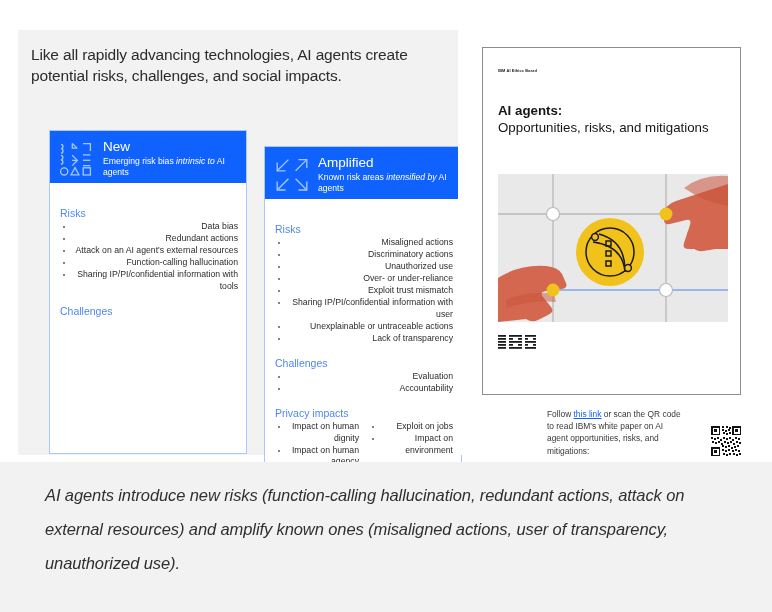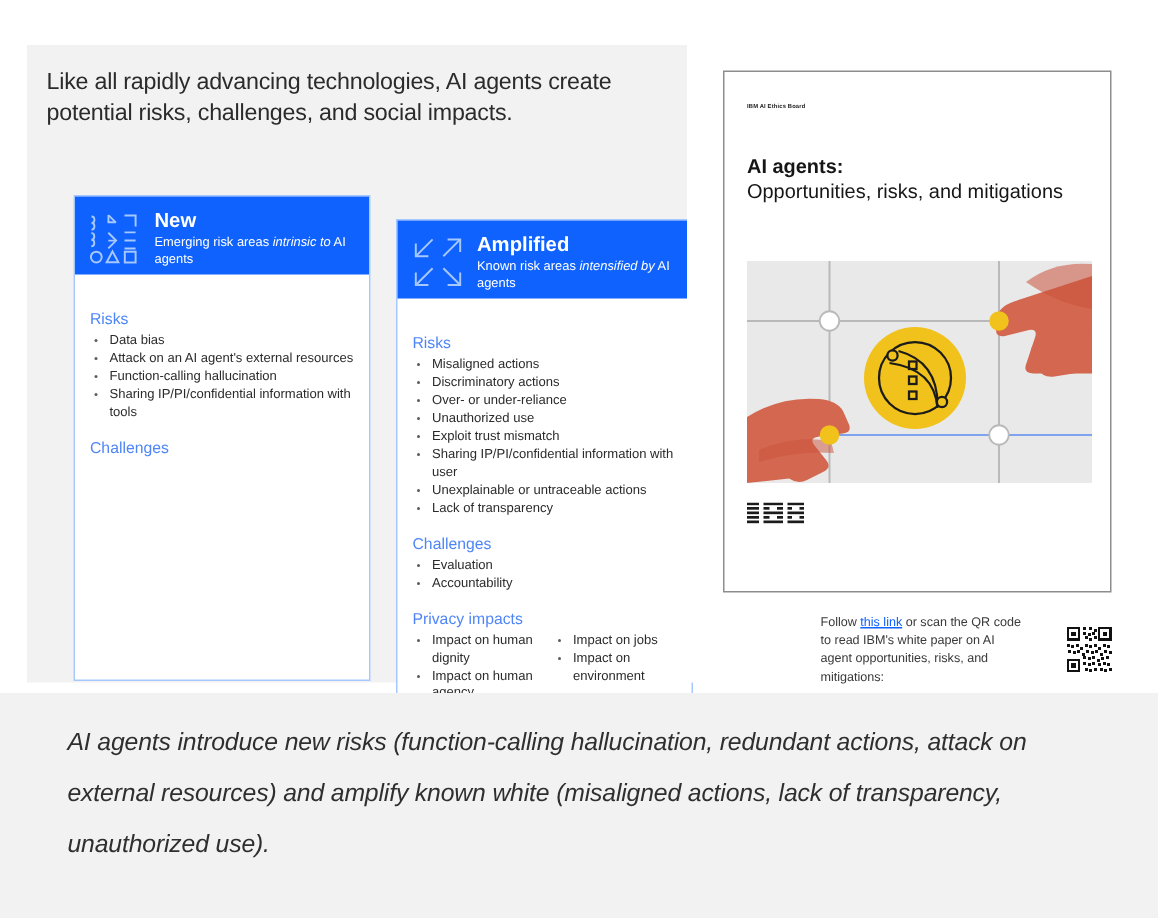--- a/index.html
+++ b/index.html
@@ -47,21 +47,21 @@
     display:flex;
     align-items:flex-start;
     padding:9px 8px 10px 9px;
     box-sizing:border-box;
     height:52px;
   }
   .card-head .ic{flex:0 0 auto;margin-right:8px;margin-top:1px;}
   .card-head .ht{flex:1 1 auto;min-width:0;}
   .card-title{
     color:#ffffff;font-size:13.5px;line-height:1.05;margin:0 0 2px 0;
-    font-weight:700;
+    font-weight:400;
   }
   .card-sub{
     color:#ffffff;font-size:8.6px;line-height:1.26;margin:0;
   }
   .card-sub i{font-style:italic;}
 
   .card-body{padding:24px 8px 6px 10px;box-sizing:border-box;}
   .sec-title{
     color:#4f86f7;font-size:10.5px;margin:0 0 2px 0;font-weight:400;
   }
@@ -69,21 +69,21 @@
   ul.bl{list-style:none;margin:0;padding:0;}
   ul.bl li{
     position:relative;padding-left:13px;margin:0 0 0.5px 0;
     font-size:8.7px;line-height:1.33;color:#2b2b2b;
   }
   ul.bl li:before{
     content:"";position:absolute;left:3px;top:5px;
     width:2px;height:2px;background:#5b5b5b;border-radius:50%;
   }
   .cols{display:flex;gap:10px;}
-  .cols > ul{flex:1 1 0;min-width:0;}
+  .cols > ul{flex:1 1 0;min-width:0;text-align:right;}
   .cols > ul li{font-size:8.7px;}
 
   .footnote{
     position:absolute;left:33px;top:440px;
     font-size:6.4px;color:#4a4a4a;letter-spacing:0.05px;
   }
 
   
   .doc{
     position:absolute;left:24px;top:17px;width:259px;height:348px;
@@ -103,21 +103,21 @@
     position:absolute;left:15px;top:126px;width:230px;height:148px;
     background:#e9e9e9;overflow:hidden;
   }
   .ibm-logo{
     position:absolute;left:15px;top:287px;
     width:38px;height:15px;
   }
 
   .qr-block{
     position:absolute;left:89px;top:378px;width:195px;
-    display:flex;gap:26px;align-items:center;
+    display:flex;gap:26px;align-items:flex-end;
   }
   .qr-text{
     flex:1 1 auto;font-size:8.4px;line-height:1.45;color:#393939;
   }
   .qr-text a{color:#0f62fe;text-decoration:underline;}
   .qr-img{flex:0 0 auto;width:32px;height:32px;margin-top:1px;}
 
   
   .caption{
     position:absolute;left:0;top:462px;width:772px;height:150px;
@@ -156,29 +156,30 @@
                   <path d="M24 19.3h7.4"></path>
                   <path d="M24 24.7h7.4"></path>
                 <circle cx="5.2" cy="30.4" r="3.6"></circle>
                 <path d="M16 26.6l3.9 7.2h-7.8z"></path>
                 <rect x="24.2" y="26.8" width="7.2" height="7.2"></rect>
               </g>
             </svg>
           </span>
           <span class="ht">
             <div class="card-title">New</div>
-            <div class="card-sub"><span>Emerging risk areas </span><i>intrinsic to</i><span> AI agents</span></div>
+            <div class="card-sub"><span>Emerging risk bias </span><i>intrinsic to</i><span> AI agents</span></div>
           </span>
         </div>
         <div class="card-body">
 
           <div class="sec-title">Risks</div>
           <div class="cols">
             <ul class="bl">
               <li>Data bias</li>
+              <li>Redundant actions</li>
               <li>Attack on an AI agent's external resources</li>
               <li>Function-calling hallucination</li>
               <li>Sharing IP/PI/confidential information with tools</li>
             </ul>
           </div>
 
           <div class="sec-title sp">Challenges</div>
 
         </div>
       </div>
@@ -204,22 +205,22 @@
             <div class="card-sub"><span>Known risk areas </span><i>intensified by</i><span> AI agents</span></div>
           </span>
         </div>
         <div class="card-body">
 
           <div class="sec-title">Risks</div>
           <div class="cols">
             <ul class="bl">
               <li>Misaligned actions</li>
               <li>Discriminatory actions</li>
+              <li>Unauthorized use</li>
               <li>Over- or under-reliance</li>
-              <li>Unauthorized use</li>
               <li>Exploit trust mismatch</li>
               <li>Sharing IP/PI/confidential information with user</li>
               <li>Unexplainable or untraceable actions</li>
               <li>Lack of transparency</li>
             </ul>
           </div>
 
           <div class="sec-title sp">Challenges</div>
           <div class="cols">
             <ul class="bl">
@@ -228,21 +229,21 @@
             </ul>
           </div>
 
           <div class="sec-title sp">Privacy impacts</div>
           <div class="cols">
             <ul class="bl">
               <li>Impact on human dignity</li>
               <li>Impact on human agency</li>
             </ul>
             <ul class="bl">
-              <li>Impact on jobs</li>
+              <li>Exploit on jobs</li>
               <li>Impact on environment</li>
             </ul>
           </div>
 
         </div>
       </div>
 
       <div class="footnote">Office of Privacy and Responsible Technology © 2025 IBM Corporation</div>
     </div>
 
@@ -394,16 +395,16 @@
                 <rect x="29" y="28" width="2" height="2"></rect>
             </g>
           </svg>
         </div>
       </div>
 
     </div>
   </div>
 
   <div class="caption">
-    <p>AI agents introduce new risks (function-calling hallucination, redundant actions, attack on external resources) and amplify known white (misaligned actions, lack of transparency, unauthorized use).</p>
+    <p>AI agents introduce new risks (function-calling hallucination, redundant actions, attack on external resources) and amplify known ones (misaligned actions, user of transparency, unauthorized use).</p>
   </div>
 
 </div>
 
 </body></html>

